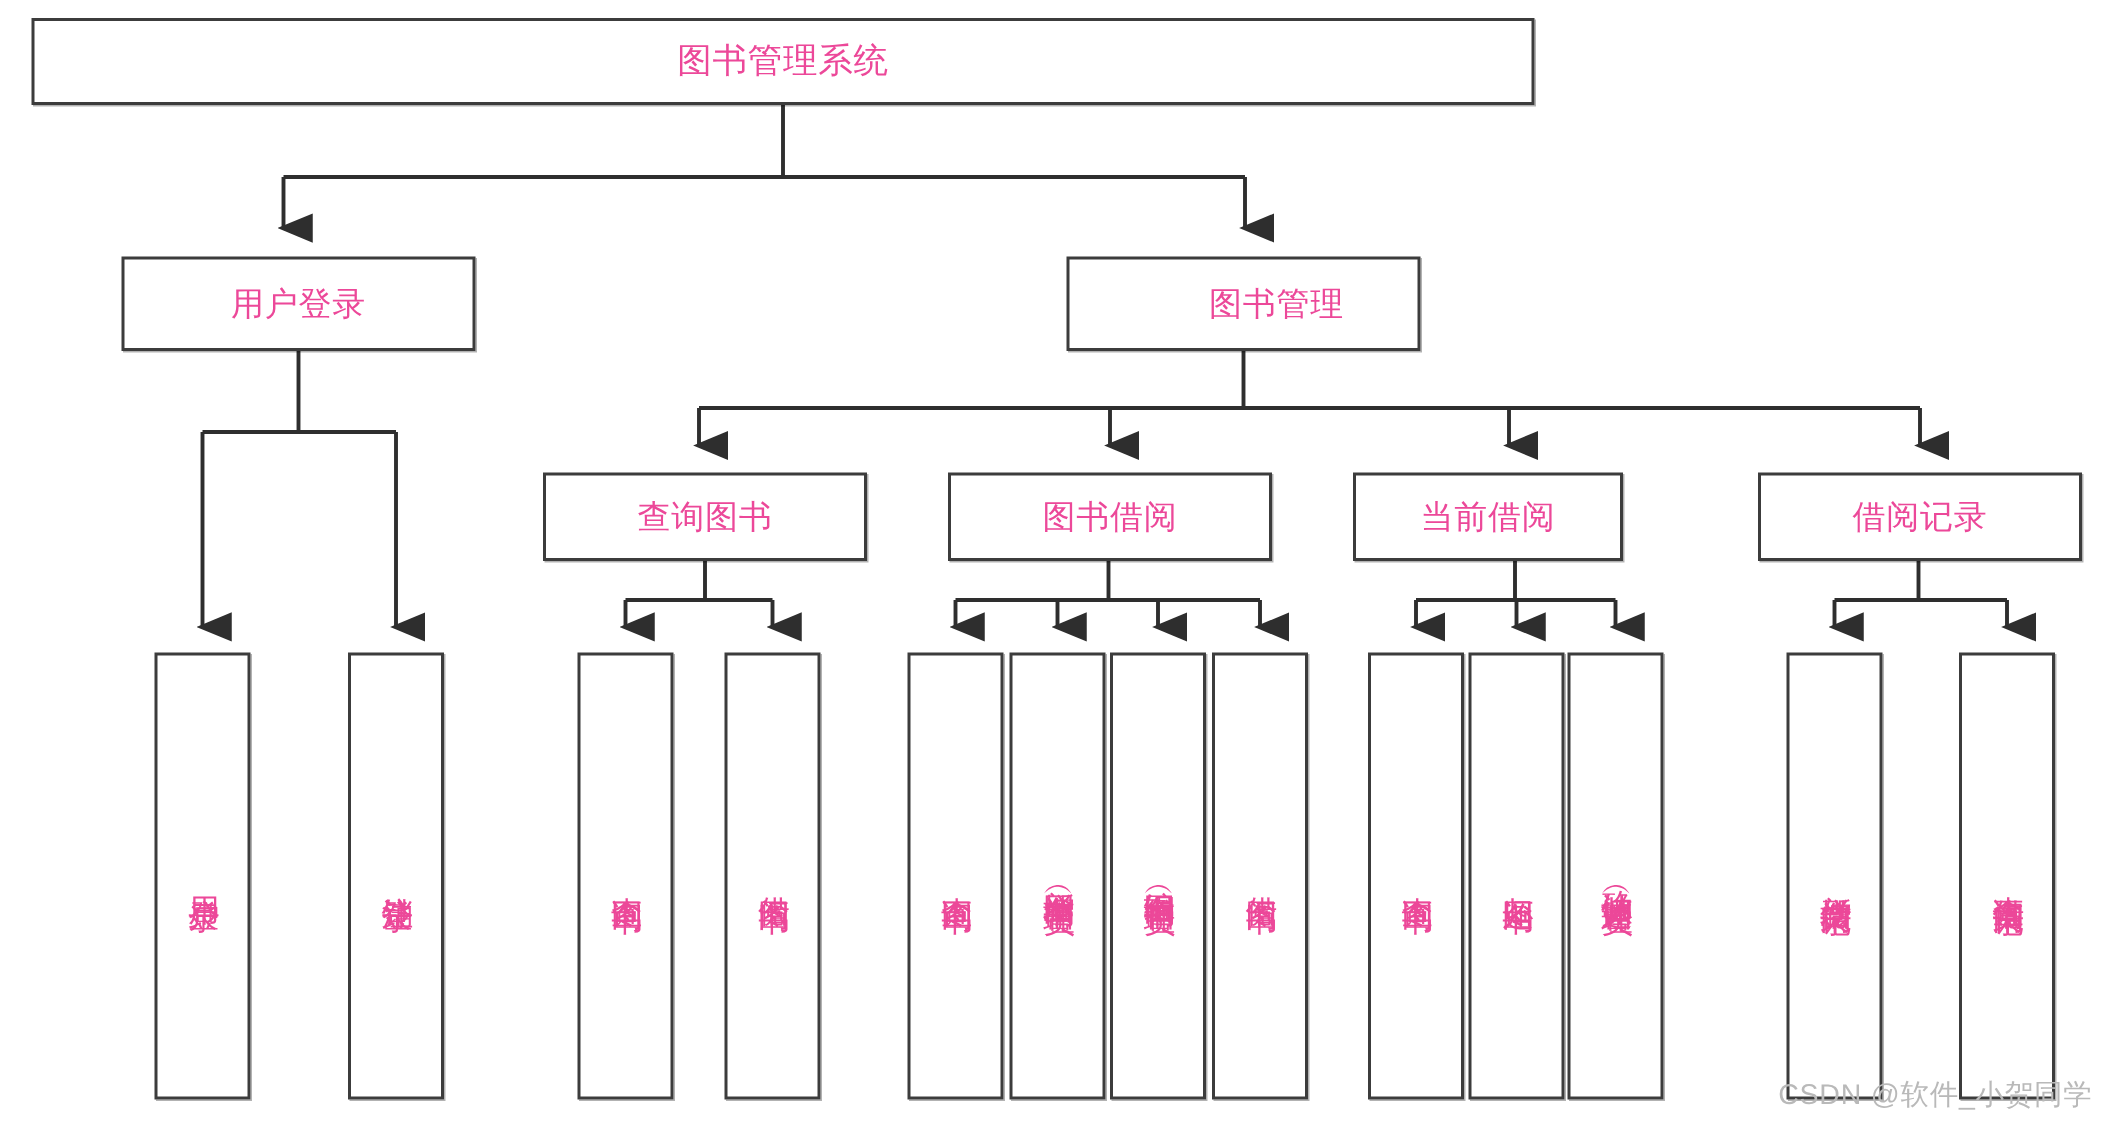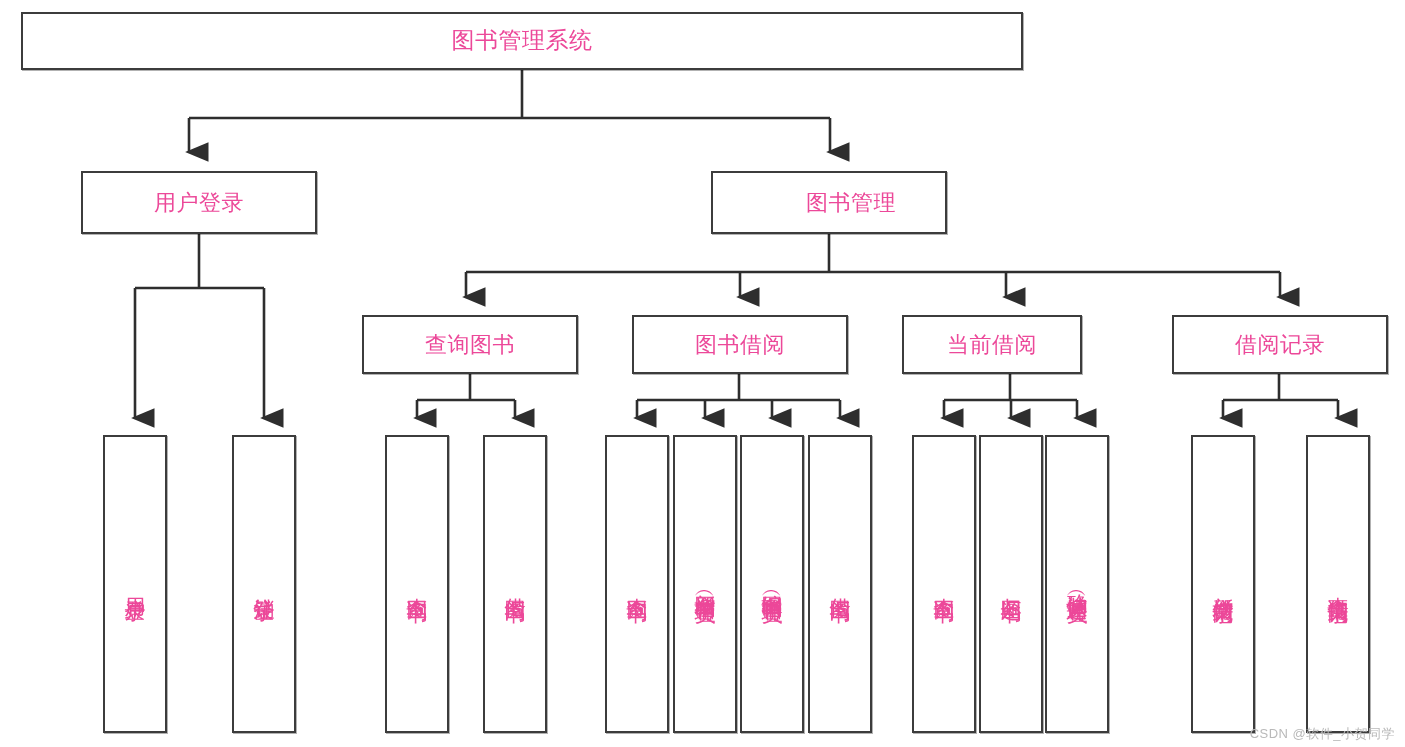--- a/index.html
+++ b/index.html
@@ -61,21 +61,21 @@
     text-orientation: upright;
     font-size: 21px;
     line-height: 1.05;
     letter-spacing: 1.5px;
     white-space: nowrap;
   }
   #watermark {
     position: absolute;
     right: 10px;
     bottom: 4px;
-    font-size: 13px;
+    font-size: 19px;
     color: #b9b9b9;
     letter-spacing: 0.5px;
     white-space: nowrap;
     user-select: none;
   }
 </style>
 </head>
 <body>
 
 <div id="canvas">

